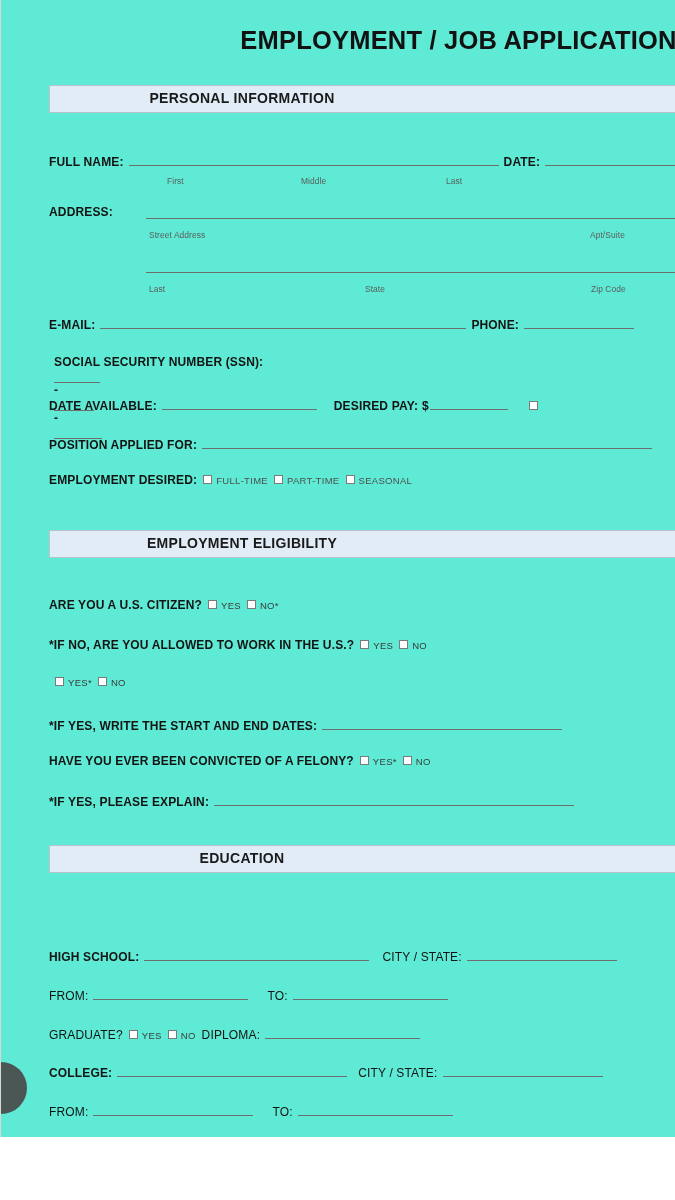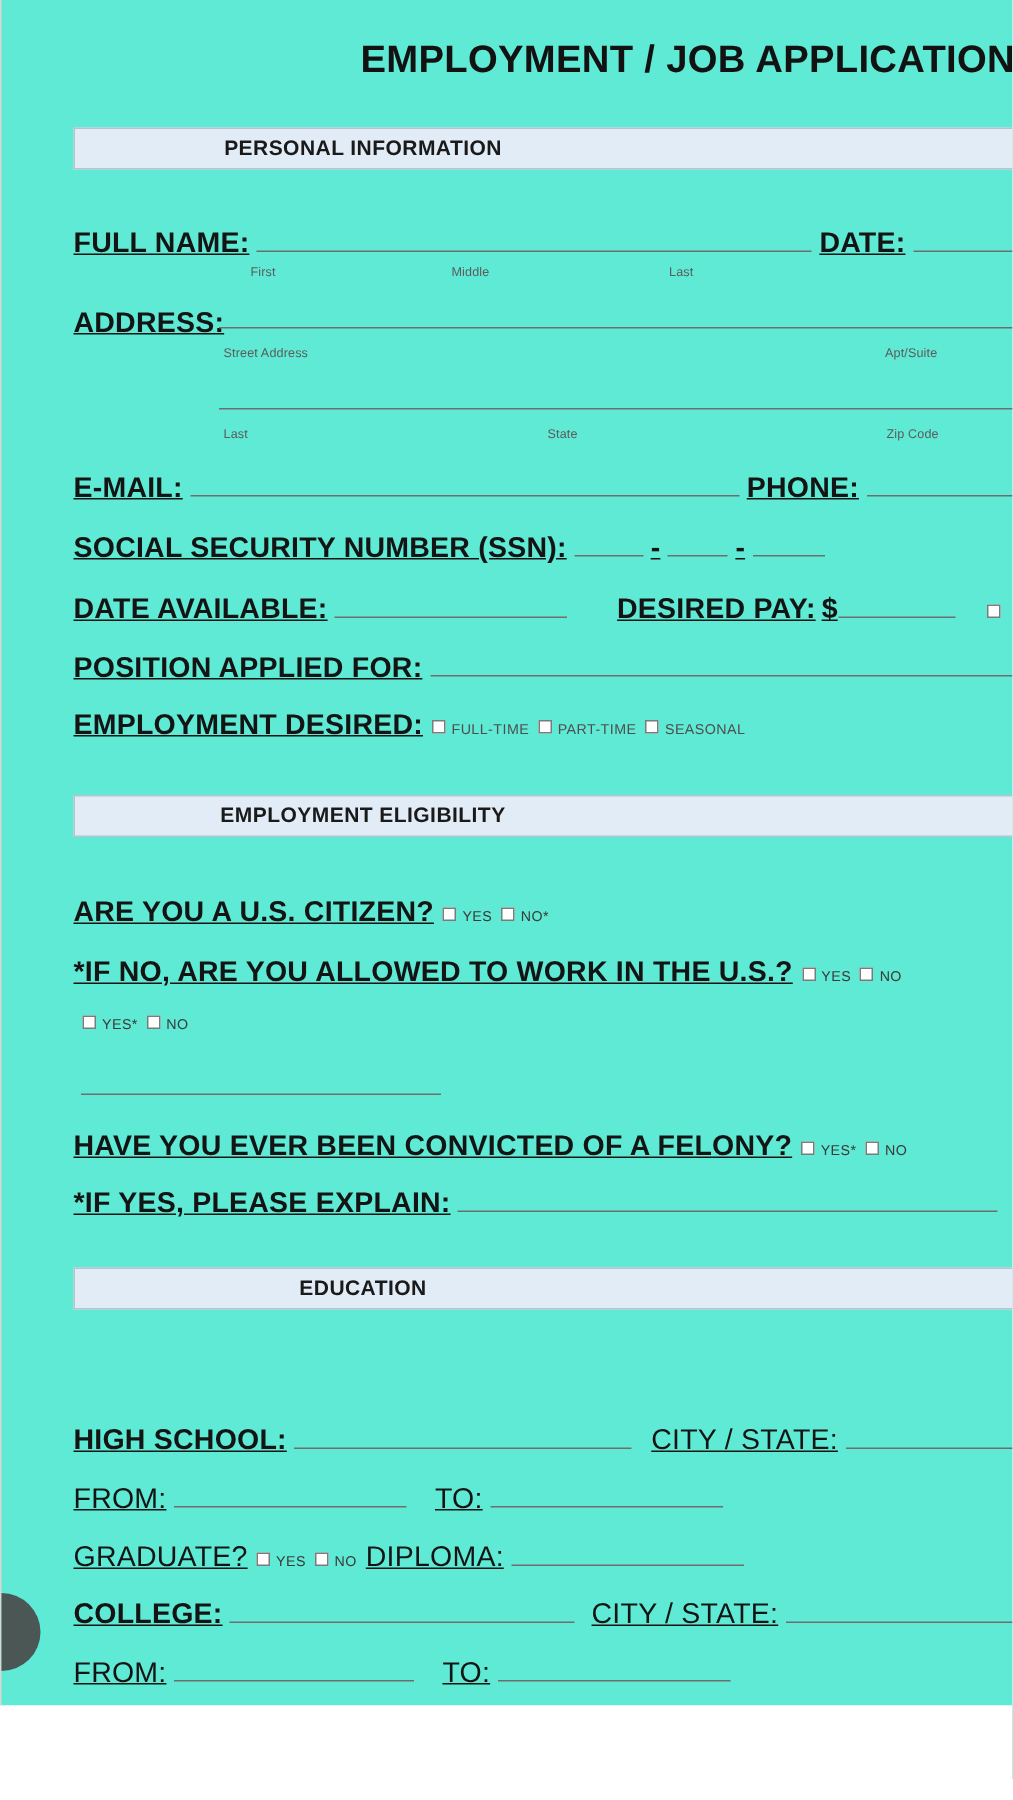--- a/index.html
+++ b/index.html
@@ -64,25 +64,24 @@
 
   
   .row {
     position: absolute;
     left: 48px;
     white-space: nowrap;
     display: flex;
     align-items: baseline;
   }
   .lbl {
-    font-size: 19px;
+    font-size: 12px;
     font-weight: bold;
     color: #141414;
     letter-spacing: 0.15px;
-    text-decoration: underline;
   }
   .lbl.reg {
     font-weight: normal;
     margin-top: 30px;
   }
   .line {
     display: inline-block;
     border-bottom: 1.3px solid #6e6e6e;
     height: 13px;
     margin-left: 5px;
@@ -177,33 +176,33 @@
   <div class="caption" style="left:364px; top:284px;">State</div>
   <div class="caption" style="left:590px; top:284px;">Zip Code</div>
 
   <div class="row" style="top:315px;">
     <span class="lbl">E-MAIL:</span>
     <span class="line" style="width:366px;"></span>
     <span class="lbl">PHONE:</span>
     <span class="line" style="width:110px;"></span>
   </div>
 
-  <div class="row" style="top:355px;">
+  <div class="row" style="top:355px;flex-direction:column;">
     <span class="lbl">SOCIAL SECURITY NUMBER (SSN):</span>
     <span class="line" style="width:46px;"></span>
     <span class="lbl">-</span>
     <span class="line" style="width:40px;"></span>
     <span class="lbl">-</span>
     <span class="line" style="width:48px;"></span>
   </div>
 
   <div class="row" style="top:396px;">
     <span class="lbl">DATE AVAILABLE:</span>
     <span class="line" style="width:155px;"></span>
-    <span class="lbl" style="margin-left:28px;">DESIRED PAY:</span>
+    <span class="lbl" style="margin-left:12px;">DESIRED PAY:</span>
     <span class="lbl" style="margin-left:4px;">$</span>
     <span class="line" style="width:78px;margin-left:1px;"></span>
     <span class="cb" style="margin-left:16px;"></span>
   </div>
 
   <div class="row" style="top:435px;">
     <span class="lbl">POSITION APPLIED FOR:</span>
     <span class="line" style="width:450px;"></span>
   </div>
 
@@ -238,20 +237,21 @@
   </div>
 
   <div class="row" style="top:677px;">
     <span class="cb"></span>
     <span class="cb-txt dk">YES*</span>
     <span class="cb"></span>
     <span class="cb-txt dk">NO</span>
   </div>
 
   <div class="row" style="top:716px;">
+    <span class="lbl">*IF YES, WRITE THE START AND END DATES:</span>
     <span class="line" style="width:240px;"></span>
   </div>
 
   <div class="row" style="top:754px;">
     <span class="lbl">HAVE YOU EVER BEEN CONVICTED OF A FELONY?</span>
     <span class="cb"></span>
     <span class="cb-txt dk">YES*</span>
     <span class="cb"></span>
     <span class="cb-txt dk">NO</span>
   </div>

